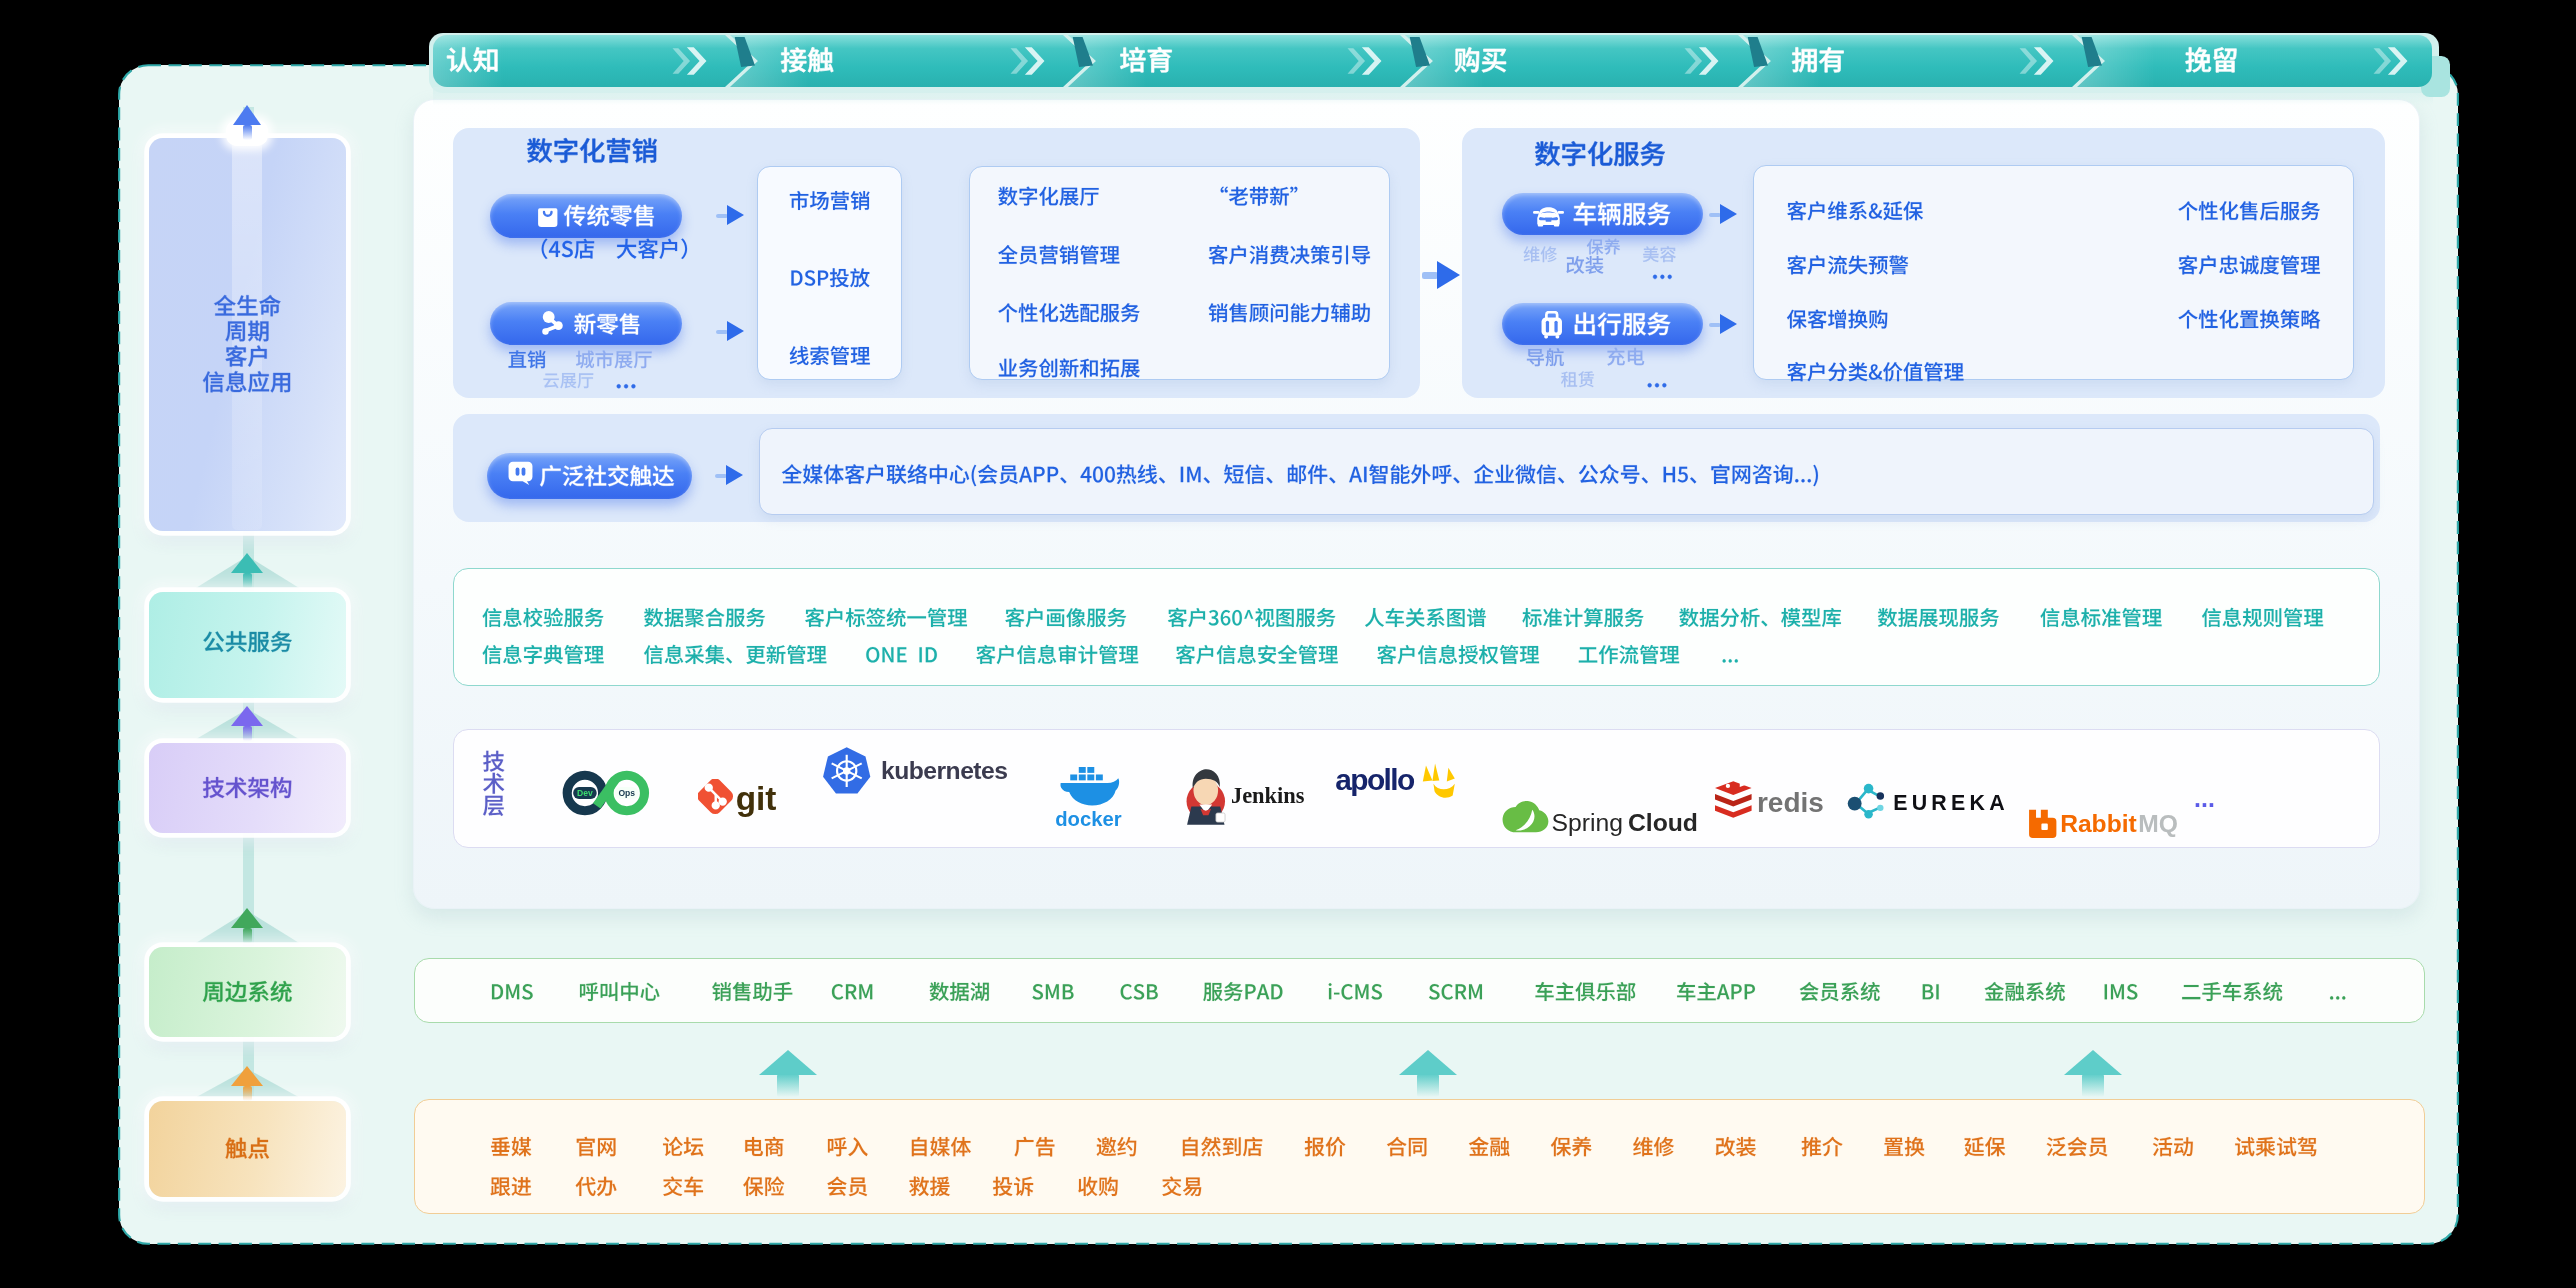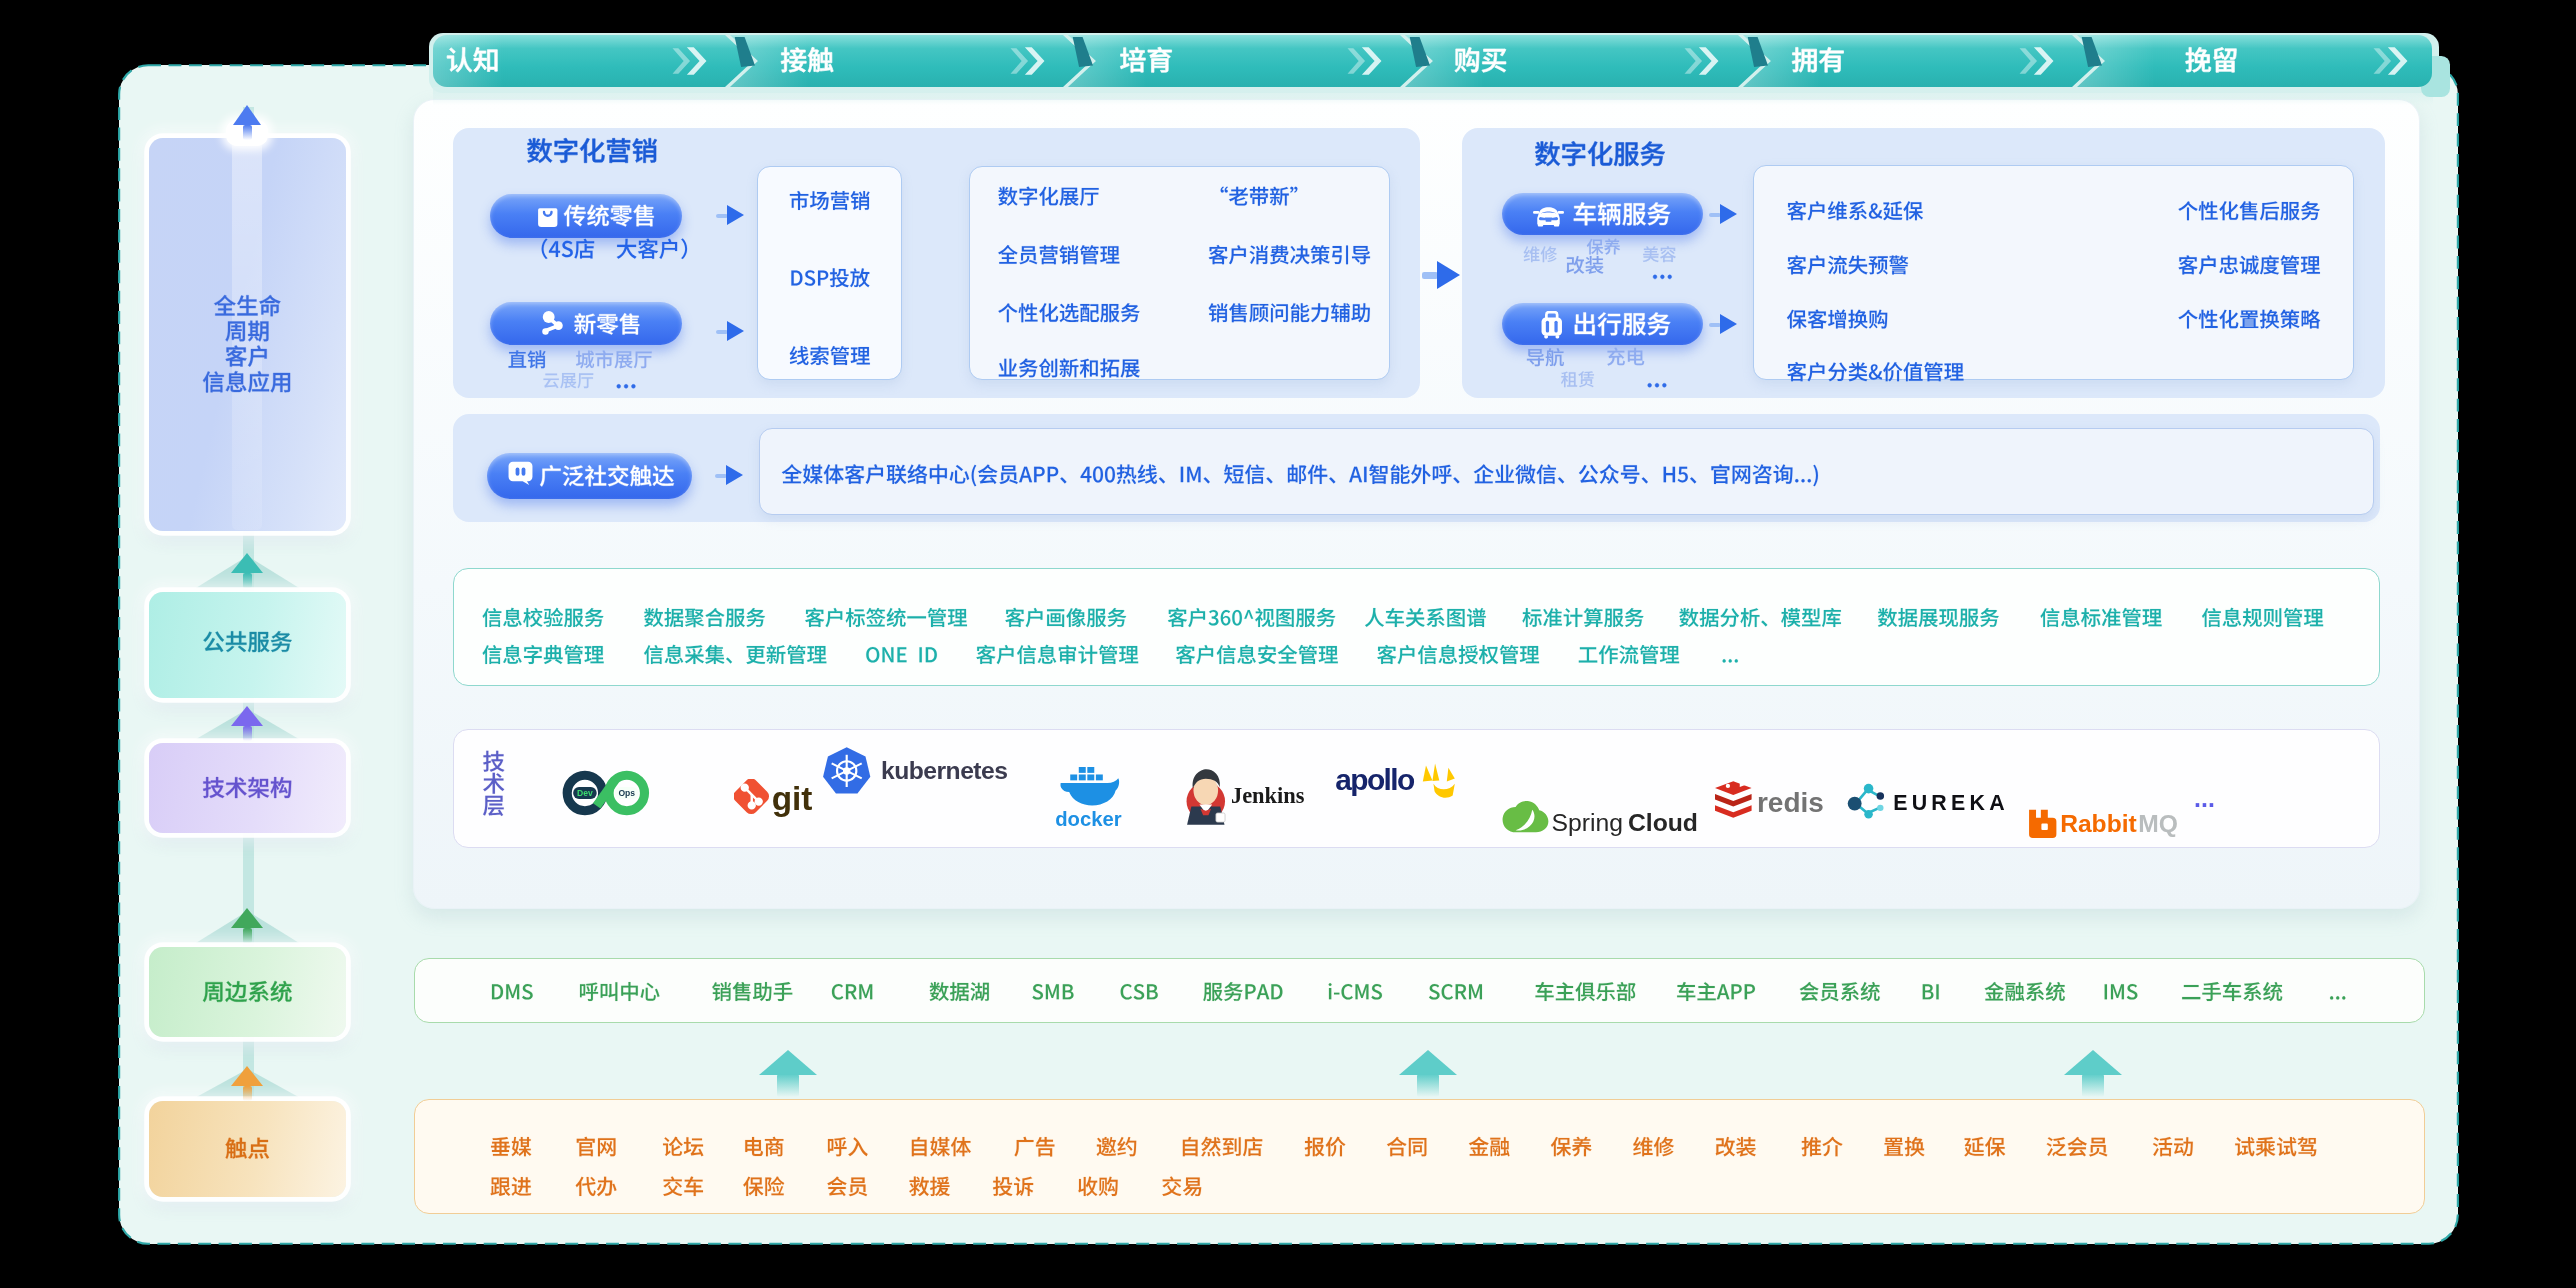--- a/index.html
+++ b/index.html
@@ -194,21 +194,21 @@
   </div>
 <div class="abs" style="left:557px;top:766px;z-index:8"><svg width="102" height="54" viewBox="0 0 190 100">
       <circle cx="52" cy="50" r="33" fill="none" stroke="#16384e" stroke-width="17"></circle>
       <circle cx="130" cy="50" r="33" fill="none" stroke="#3bbf63" stroke-width="17"></circle>
       <path d="M74 74 L108 26" stroke="#3bbf63" stroke-width="17"></path>
       <rect x="30" y="39" width="44" height="22" rx="11" fill="#16384e"></rect>
       <text x="52" y="56" font-size="16" font-weight="bold" fill="#3dd96f" text-anchor="middle" font-family="Liberation Sans">Dev</text>
       <rect x="108" y="39" width="44" height="22" rx="11" fill="#f6fff8"></rect>
       <text x="130" y="56" font-size="16" font-weight="bold" fill="#16384e" text-anchor="middle" font-family="Liberation Sans">Ops</text>
     </svg></div>
-<div class="abs" style="left:734px;top:779px;z-index:8"><svg width="86" height="42" viewBox="0 0 160 78">
+<div class="abs" style="left:698px;top:779px;z-index:8"><svg width="86" height="42" viewBox="0 0 160 78">
       <rect x="5" y="5" width="54" height="54" rx="12" fill="#f05133" transform="rotate(45 32 32)"></rect>
       <g stroke="#fff" stroke-width="4.5" fill="#fff">
         <line x1="21" y1="17" x2="45" y2="41"></line>
         <line x1="33" y1="29" x2="33" y2="48"></line>
         <circle cx="20" cy="16" r="5.5"></circle>
         <circle cx="46" cy="42" r="5.5"></circle>
         <circle cx="33" cy="49" r="5.5"></circle>
       </g>
       <text x="70" y="57" font-size="62" font-weight="bold" fill="#41300a" font-family="Liberation Sans">git</text>
     </svg></div>

